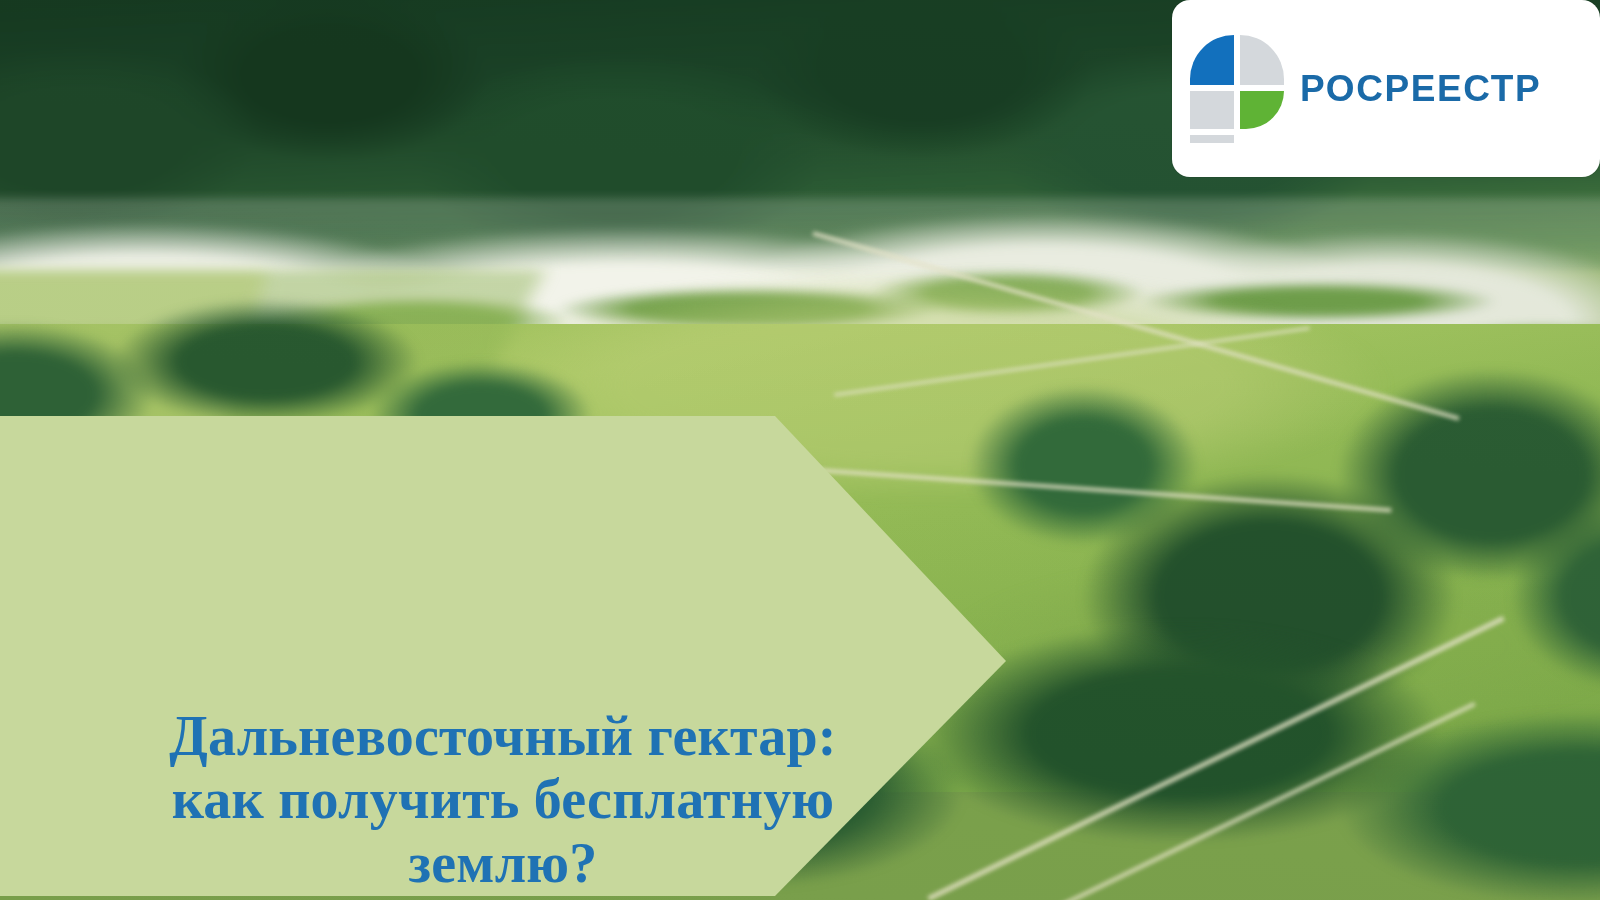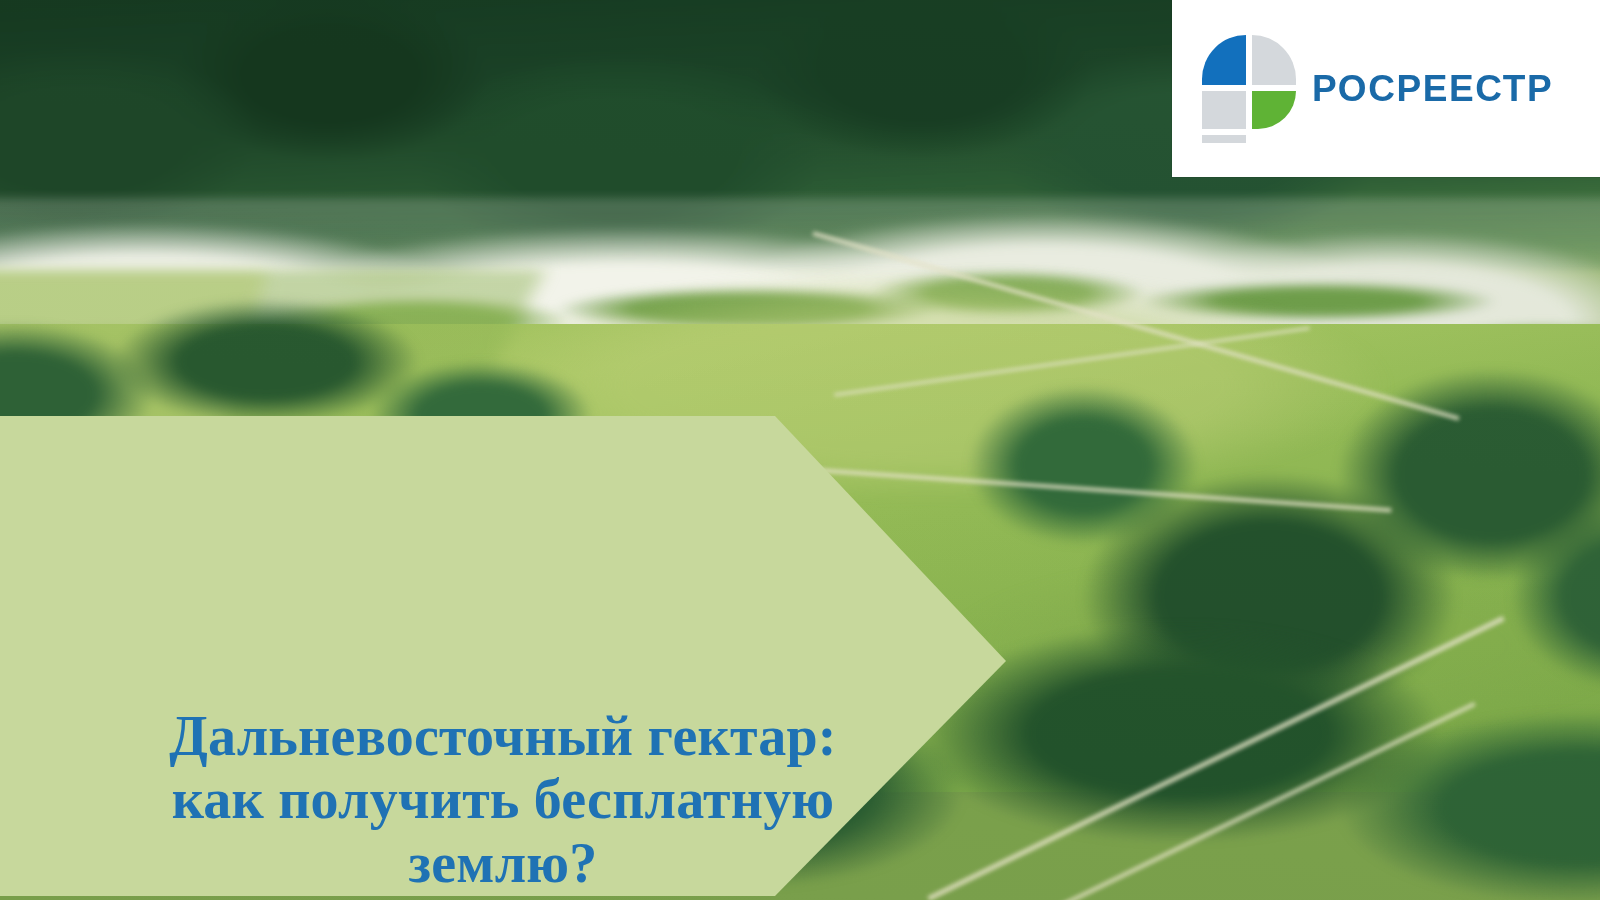--- a/index.html
+++ b/index.html
@@ -149,22 +149,23 @@
     white-space:pre-line;
   }
 
   
   .logo-plate{
     position:absolute;
     left:1172px; top:0;
     width:428px; height:177px;
     background:var(--plate, #ffffff);
     display:flex; align-items:center;
-    padding-left:28px;
+    padding-left:16px;
     box-shadow:0 0 0 1px rgba(0,0,0,.06);
+    border-radius:18px;
   }
   .logo-mark{
     width:98px; height:112px;
     flex:0 0 auto;
     margin-right:14px;
   }
   .logo-words{ display:flex; flex-direction:column; justify-content:center; }
   .logo-name{
     font-family:"Liberation Sans", sans-serif;
     font-weight:700;

